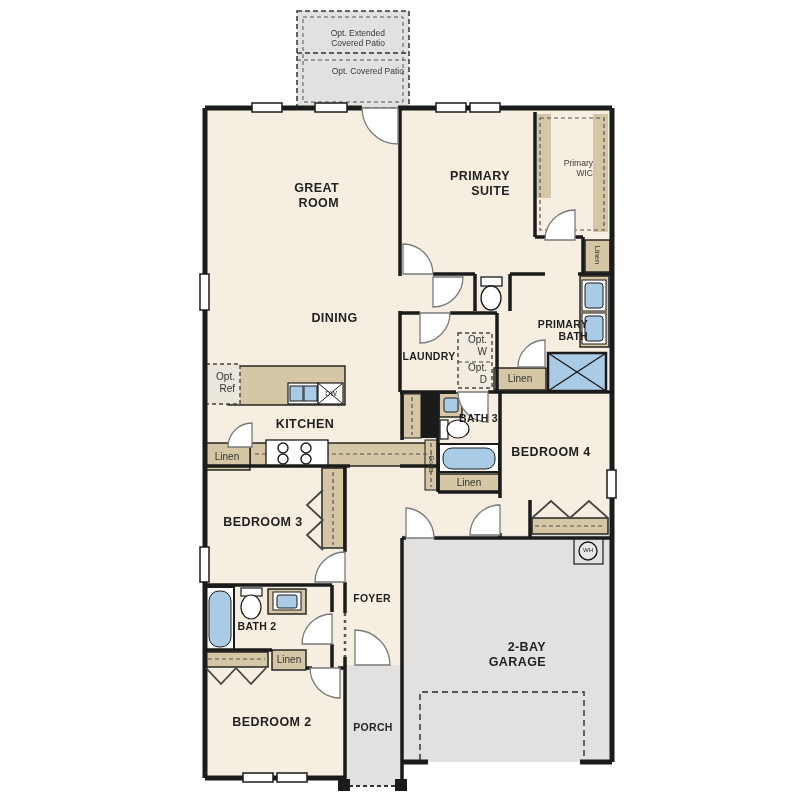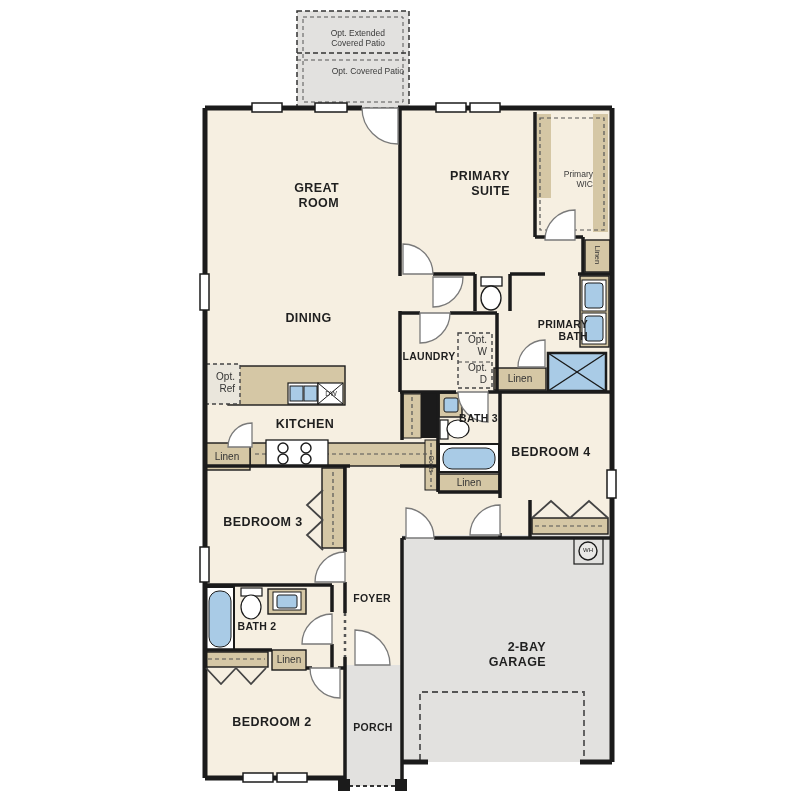--- a/index.html
+++ b/index.html
@@ -197,22 +197,22 @@
     <rect x="338" y="779" width="12" height="12"></rect>
     <rect x="395" y="779" width="12" height="12"></rect>
   </g>
 </svg>
 
 <div class="lbl sm85" style="left:353px;top:38px;width:64px;">Opt. Extended Covered Patio</div>
 <div class="lbl sm85" style="left:354px;top:71px;width:100px;">Opt. Covered Patio</div>
 
 <div class="lbl big" style="left:303px;top:196px;width:72px;">GREAT ROOM</div>
 <div class="lbl big" style="left:469px;top:184px;width:82px;">PRIMARY SUITE</div>
-<div class="lbl sm85" style="left:573px;top:179px;width:40px;">Primary WIC</div>
-<div class="lbl big" style="left:290px;top:318px;padding-left:37px;">DINING</div>
+<div class="lbl sm85" style="left:573px;top:168px;width:40px;">Primary WIC</div>
+<div class="lbl big" style="left:316px;top:318px;padding-left:37px;">DINING</div>
 <div class="lbl med" style="left:429px;top:356px;">LAUNDRY</div>
 <div class="lbl med" style="left:552px;top:330px;width:72px;">PRIMARY BATH</div>
 <div class="lbl big" style="left:305px;top:424px;">KITCHEN</div>
 <div class="lbl med" style="left:478px;top:418px;width:40px;">BATH 3</div>
 <div class="lbl big" style="left:551px;top:452px;">BEDROOM 4</div>
 <div class="lbl big" style="left:263px;top:522px;">BEDROOM 3</div>
 <div class="lbl med" style="left:372px;top:598px;">FOYER</div>
 <div class="lbl med" style="left:257px;top:626px;">BATH 2</div>
 <div class="lbl big" style="left:272px;top:722px;">BEDROOM 2</div>
 <div class="lbl med" style="left:373px;top:727px;">PORCH</div>

